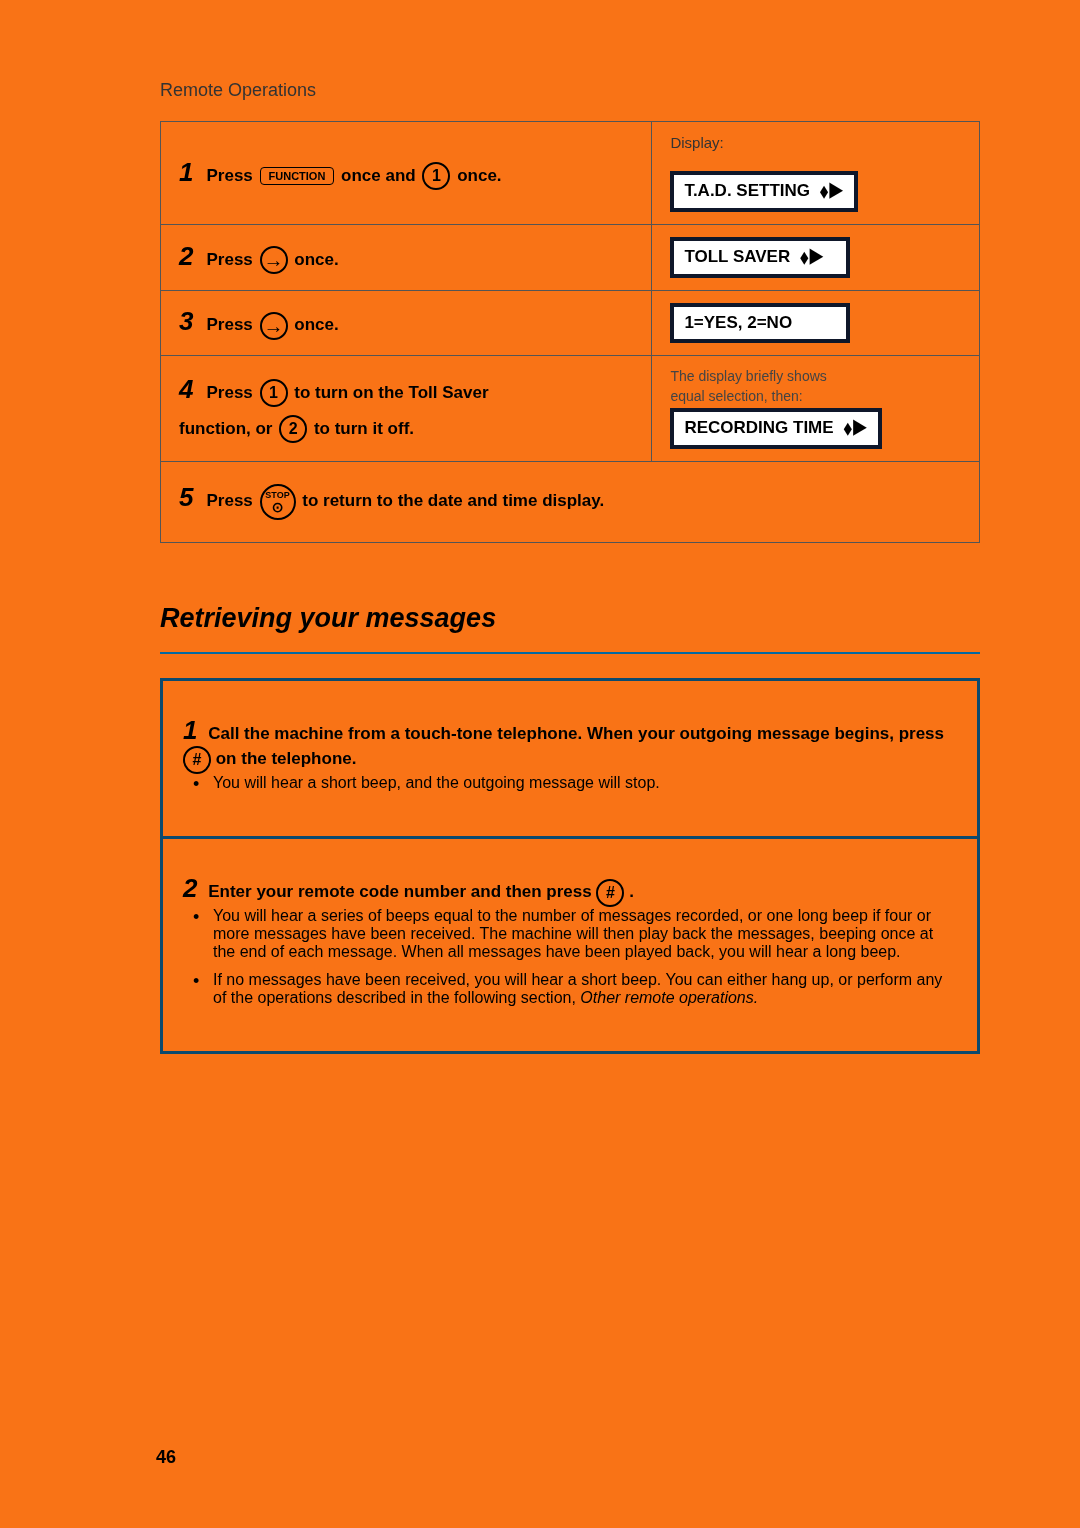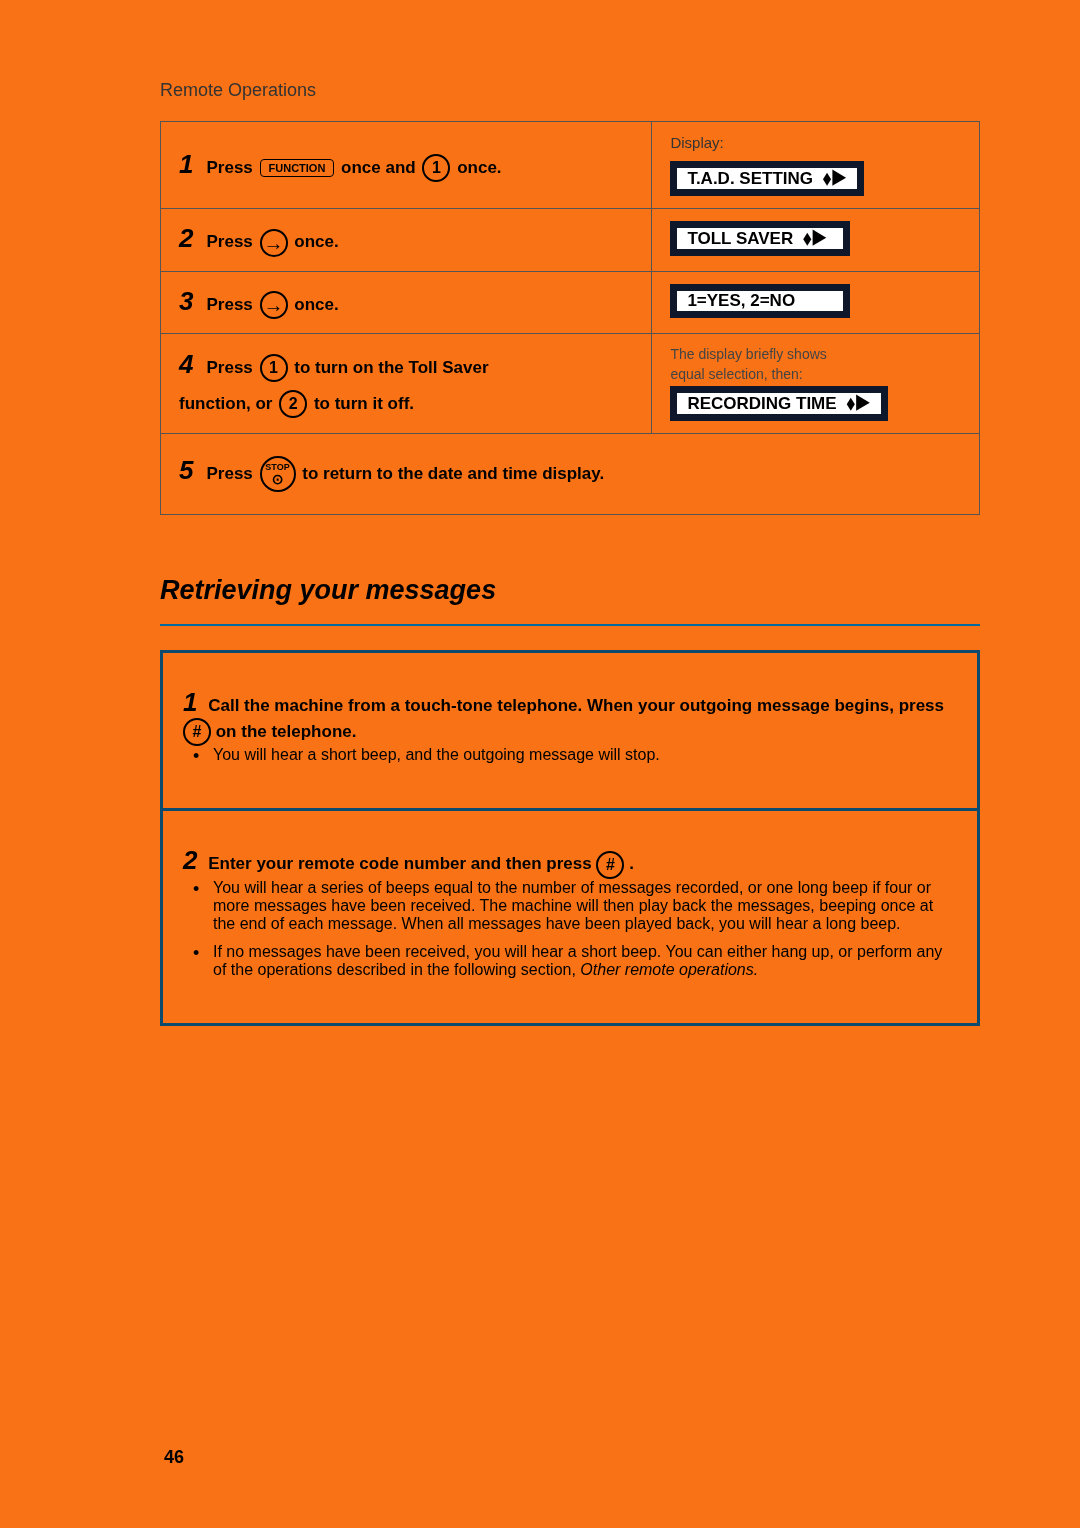--- a/index.html
+++ b/index.html
@@ -64,30 +64,30 @@
     }
 
     .step-text {
       font-size: 17px;
       font-weight: bold;
     }
 
     .display-label {
       font-size: 15px;
       color: #333;
-      margin-bottom: 10px;
+      margin-bottom: 20px;
     }
 
     .display-box {
-      border: 7px solid #0f172a;
-      padding: 0 10px;
+      border: 4px solid #0f172a;
+      padding: 6px 10px;
       font-size: 17px;
       font-weight: bold;
       display: inline-flex;
-      align-items: flex-end;
+      align-items: flex-start;
       gap: 10px;
       min-width: 180px;
       background: #fff;
     }
 
     .arrow-icon {
       font-size: 18px;
     }
 
     
@@ -191,21 +191,21 @@
     .bullet-list li::before {
       content: '•';
       position: absolute;
       left: 0;
       font-size: 18px;
     }
 
     .page-number {
       position: absolute;
       bottom: 60px;
-      left: 164px;
+      left: 156px;
       font-size: 18px;
       font-weight: bold;
     }
 
     .step4-sub {
       display: block;
       margin-top: 8px;
       font-size: 17px;
       font-weight: bold;
     }

